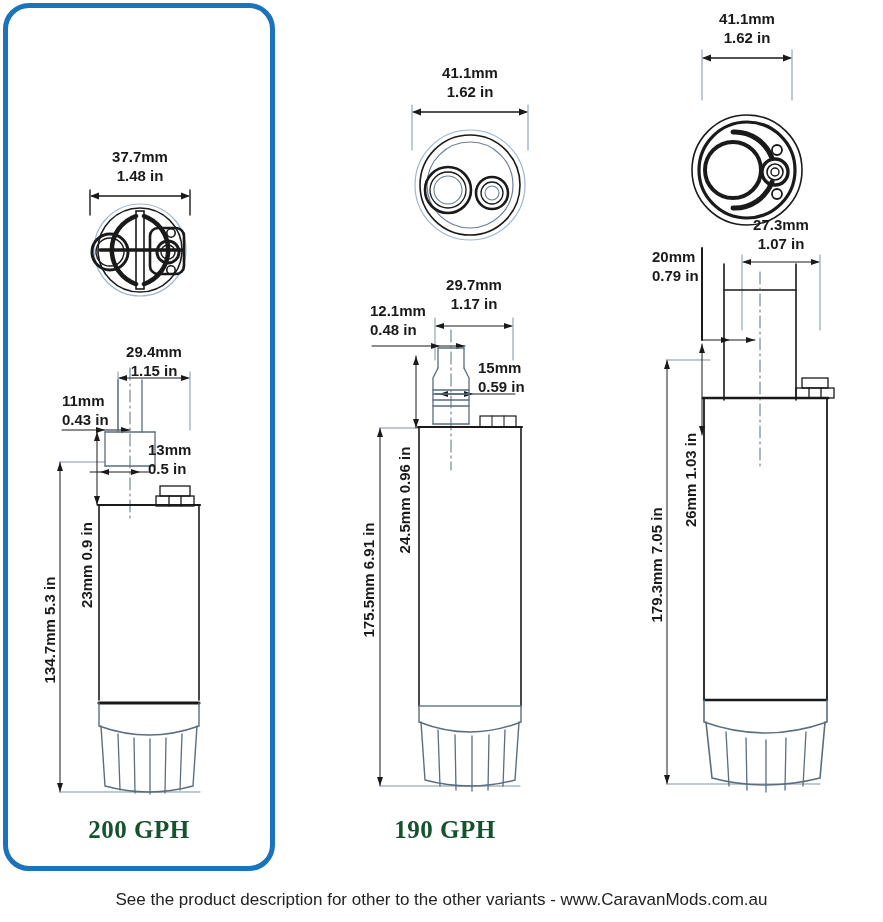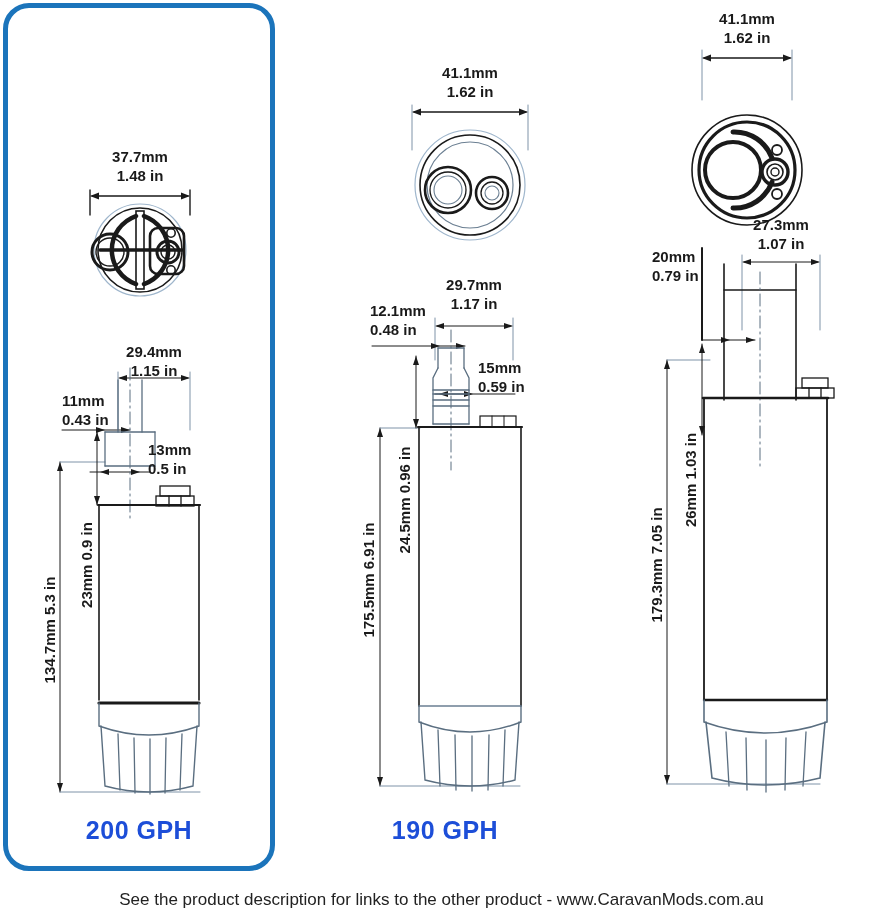--- a/index.html
+++ b/index.html
@@ -41,23 +41,23 @@
   #panel-200 { left: 0px;   width: 280px; }
   #panel-280 { left: 300px; width: 290px; }
   #panel-500 { left: 620px; width: 263px; }
 
   .gph-label {
     position: absolute;
     width: 100%;
     text-align: center;
     font-size: 25px;
     font-weight: bold;
-    color: #1d4ed8;
+    color: #14532d;
     letter-spacing: 0.5px;
-    font-family: Liberation Sans, sans-serif;
+    font-family: Liberation Serif, serif;
   }
   #label-200 { top: 816px; left: -1px; }
   #label-280 { top: 816px; left: 0px; }
   #label-500 { top: 816px; left: 0px; }
 
   .footer {
     position: absolute;
     left: 0;
     top: 890px;
     width: 883px;
@@ -413,15 +413,15 @@
 
       <text class="dimtext" x="42" y="565" text-anchor="middle" transform="rotate(-90 42 565)">179.3mm 7.05 in</text>
 
       <text class="dimtext" x="76" y="480" text-anchor="middle" transform="rotate(-90 76 480)">26mm 1.03 in</text>
     </svg>
 
   </div>
 
   <div class="highlight-frame"></div>
 
-  <div class="footer">See the product description for links to the other product - www.CaravanMods.com.au</div>
+  <div class="footer">See the product description for other to the other variants - www.CaravanMods.com.au</div>
 
 </div>
 
 </body></html>

